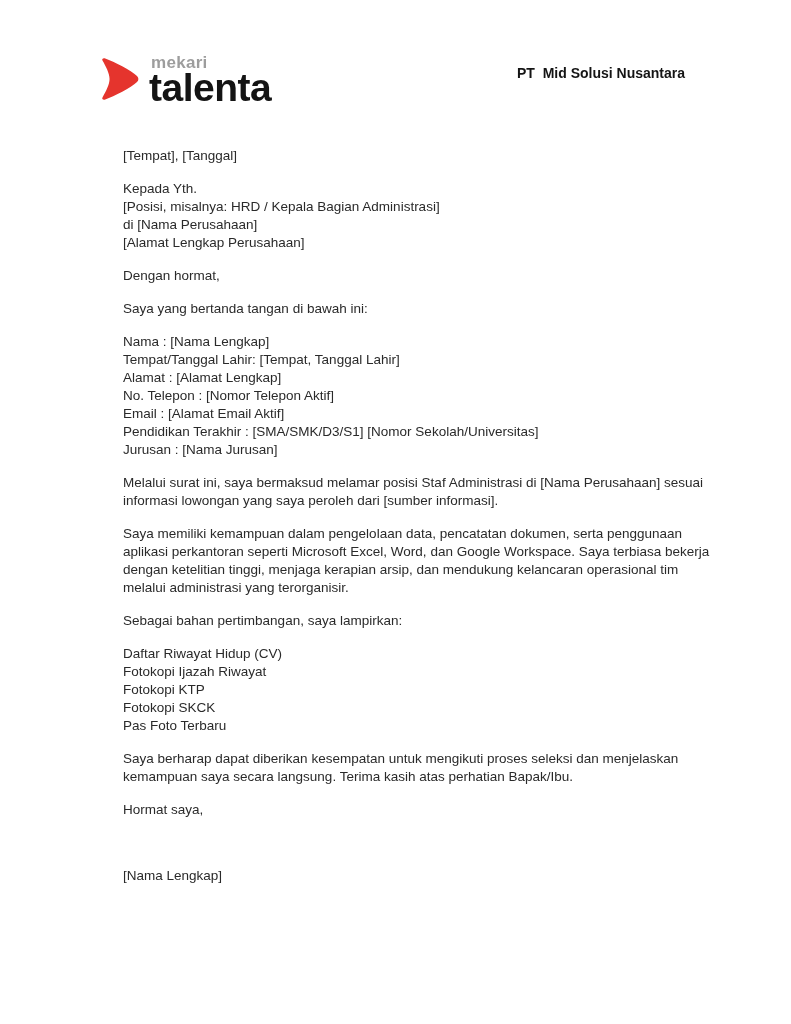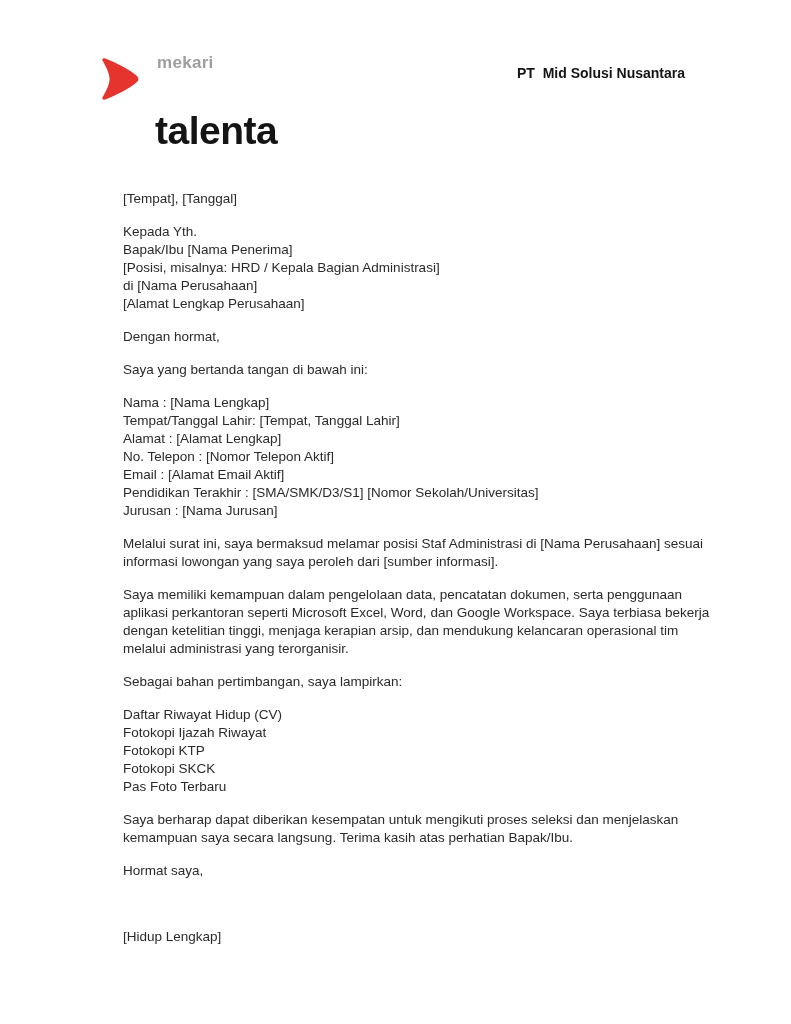--- a/index.html
+++ b/index.html
@@ -16,21 +16,21 @@
   
   .header {
     display:flex;
     justify-content:space-between;
     align-items:flex-start;
     padding:52px 106px 0 95px;
   }
   .logo { display:flex; align-items:flex-start; }
   .logo-mark { width:48px; height:48px; display:block; margin-top:3px; }
   .logo-mark svg { width:48px; height:48px; display:block; }
-  .logo-text { display:flex; flex-direction:column; margin-left:12px; padding-top:2px;gap:43px; }
+  .logo-text { display:flex; flex-direction:column; margin-left:6px; padding-top:2px; }
   .brand-top {
     font-size:17px; line-height:18px;
     color:#9d9d9d; font-weight:600;
     letter-spacing:0.3px; margin-left:2px;
   }
   .brand-bottom {
     font-size:39px; line-height:31px;
     color:#141414; font-weight:700;
     letter-spacing:-0.5px;
   }
@@ -73,21 +73,20 @@
   </div>
 
   <div class="content">
 
     <div class="block">
       <div class="line">[Tempat], [Tanggal]</div>
     </div>
 
     <div class="block">
       <div class="line">Kepada Yth.</div>
-      <div class="line">Bapak/Ibu [Nama Penerima]</div>
       <div class="line">[Posisi, misalnya: HRD / Kepala Bagian Administrasi]</div>
       <div class="line">di [Nama Perusahaan]</div>
       <div class="line">[Alamat Lengkap Perusahaan]</div>
     </div>
 
     <div class="block">
       <div class="line">Dengan hormat,</div>
     </div>
 
     <div class="block">
@@ -125,16 +124,16 @@
     </div>
 
     <div class="block">
       <div class="line">Saya berharap dapat diberikan kesempatan untuk mengikuti proses seleksi dan menjelaskan kemampuan saya secara langsung. Terima kasih atas perhatian Bapak/Ibu.</div>
     </div>
 
     <div class="block">
       <div class="line">Hormat saya,</div>
     </div>
 
-    <div class="signature-name line">[Hidup Lengkap]</div>
+    <div class="signature-name line">[Nama Lengkap]</div>
 
   </div>
 </div>
 
 </body></html>

